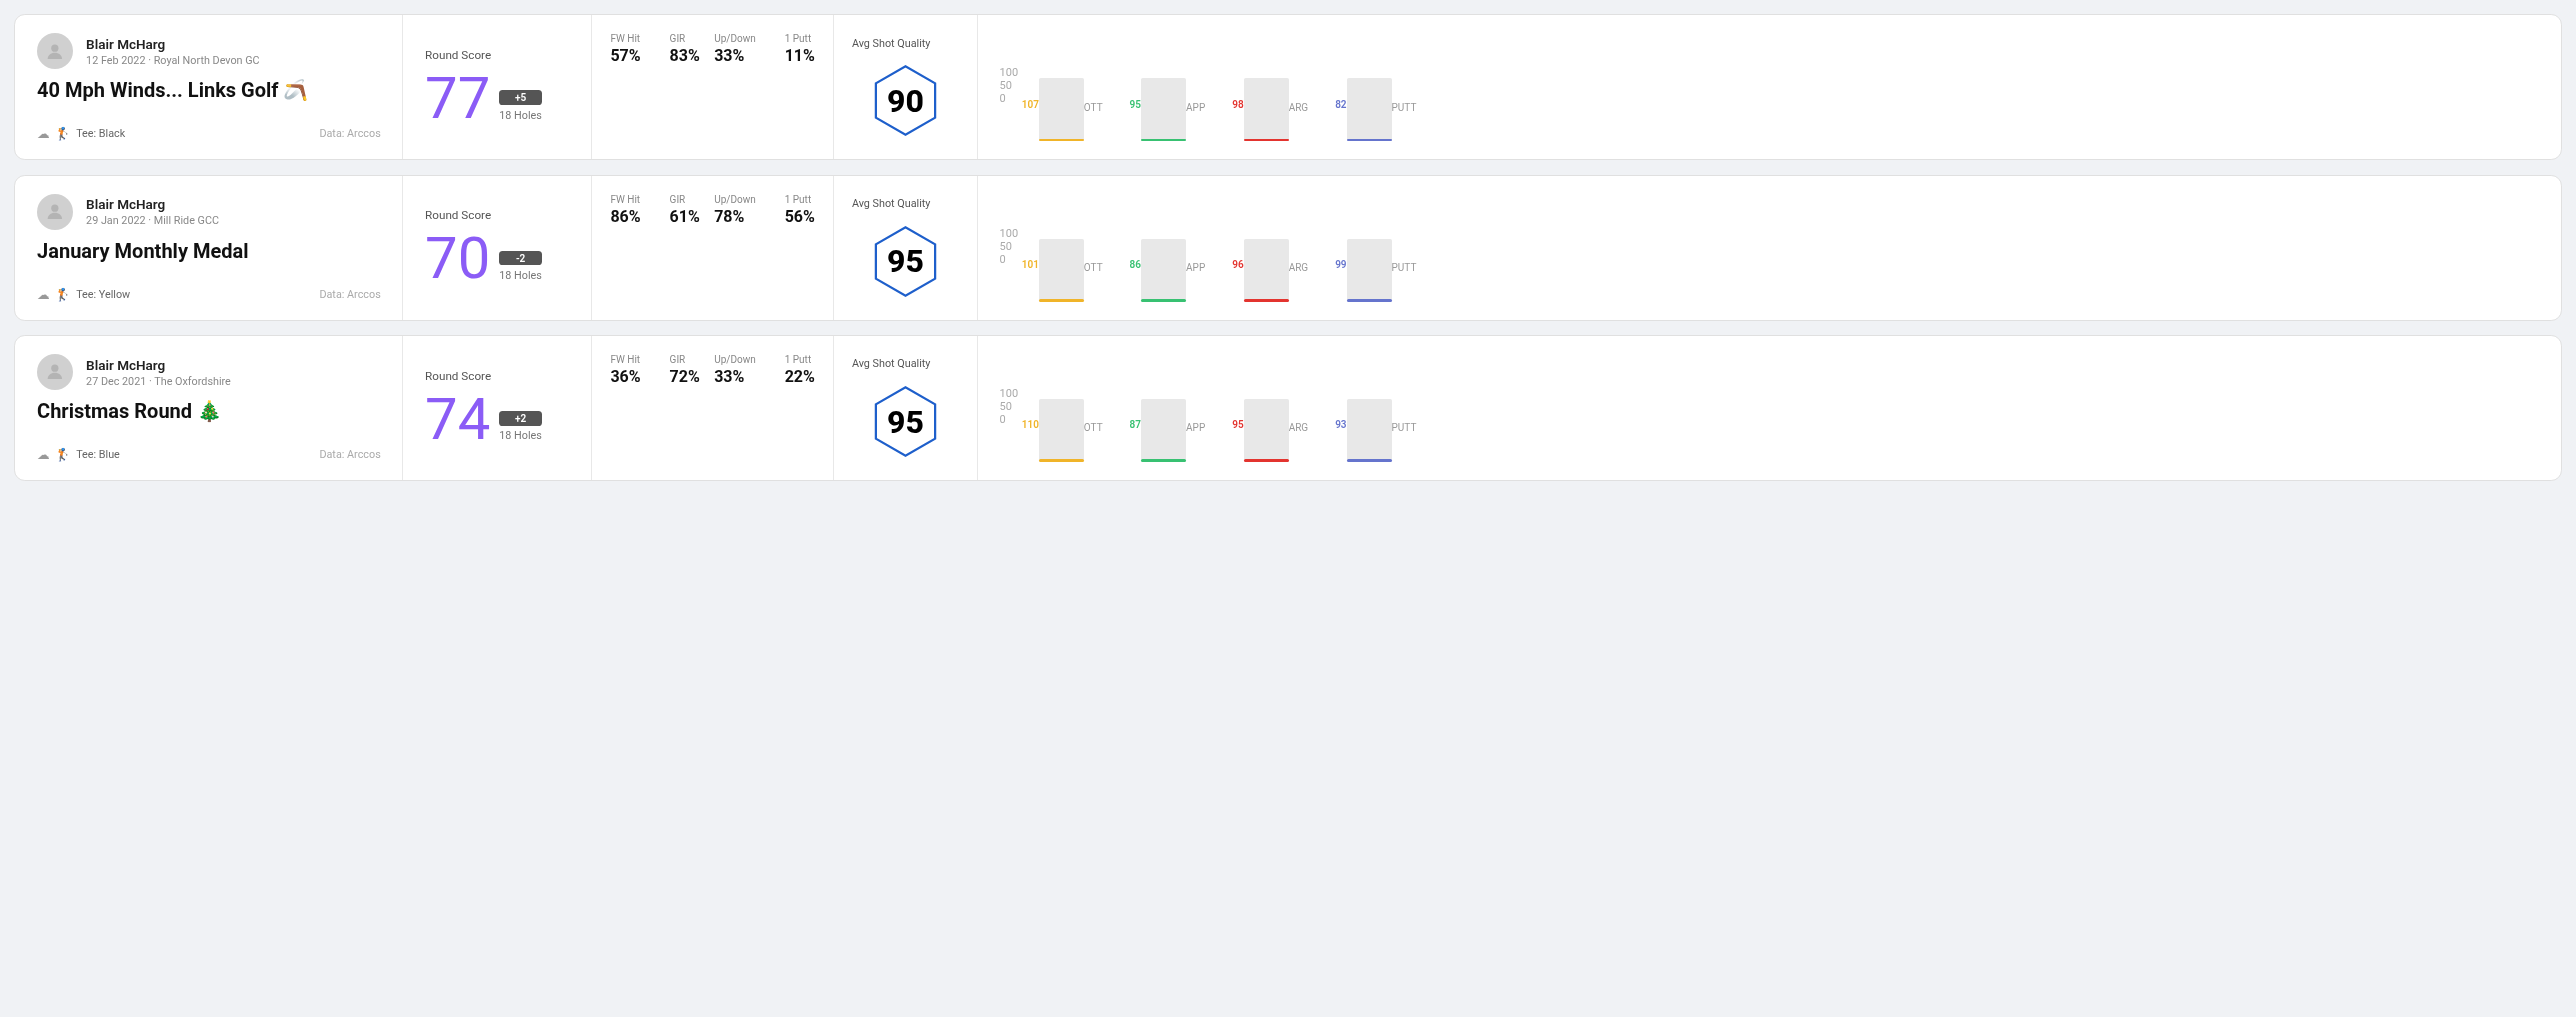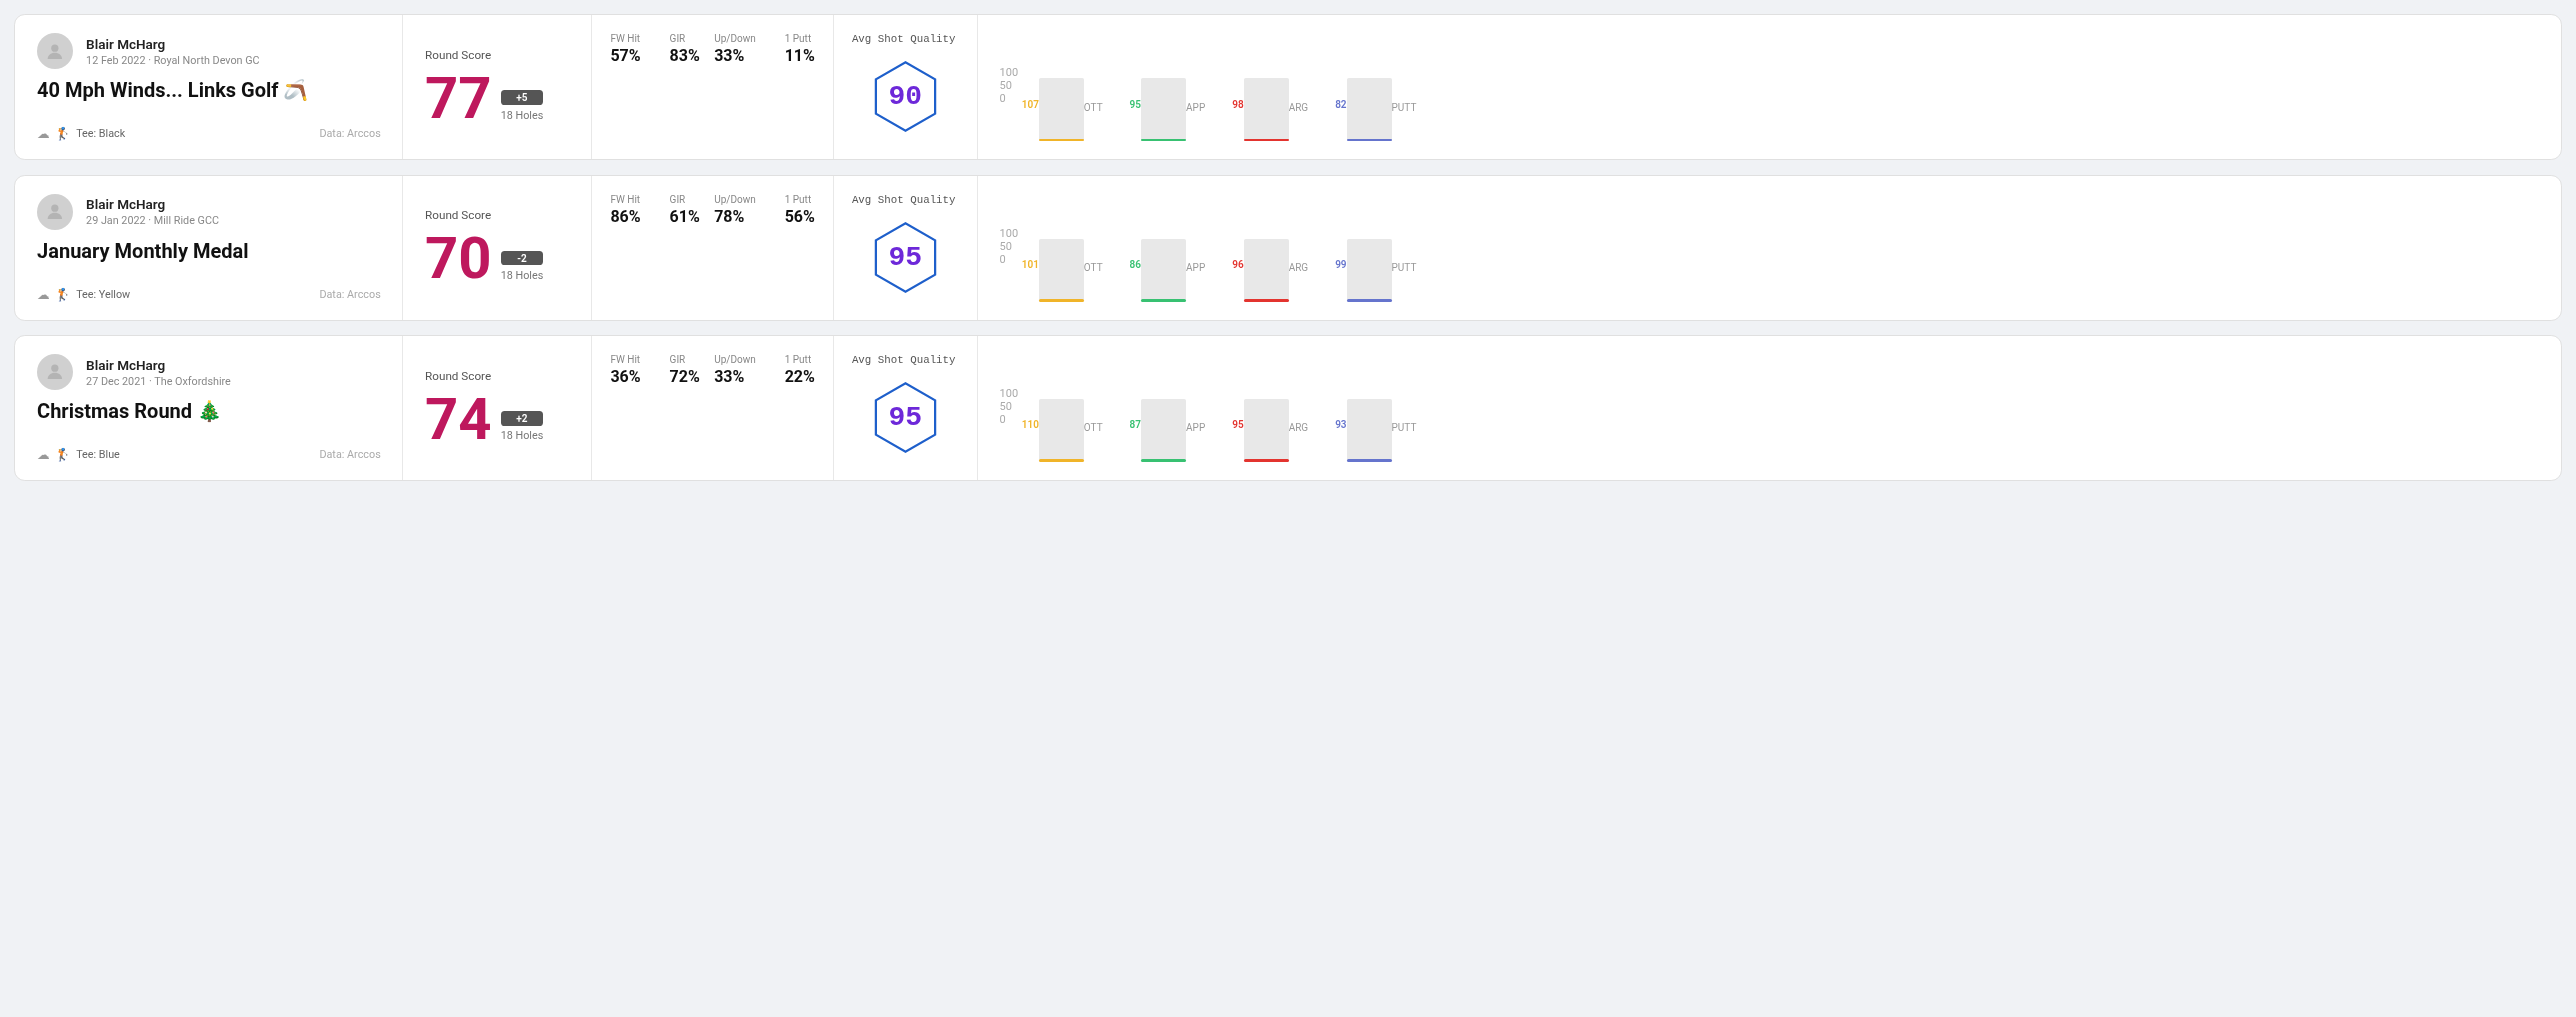--- a/index.html
+++ b/index.html
@@ -94,22 +94,22 @@
       color: #555;
       margin-bottom: 7.2px;
     }
     .score-main {
       display: flex;
       align-items: flex-end;
       gap: 9px;
     }
     .score-number {
       font-size: 58px;
-      font-weight: 700;
-      color: #be185d;
+      font-weight: 400;
+      color: #8b5cf6;
       line-height: 1;
     }
     .score-detail {
       display: flex;
       flex-direction: column;
       gap: 3.6px;
       padding-bottom: 5.4px;
     }
     .score-badge {
       display: inline-flex;
@@ -150,45 +150,44 @@
       font-weight: 700;
       color: #111;
     }
     .card-quality {
       flex: 0 0 144px;
       padding: 18px 18px;
       border-right: 0.9px solid #e8e8e8;
       display: flex;
       flex-direction: column;
       align-items: center;
-      justify-content: flex-start;
-      font-family: Liberation Mono, monospace;
+      justify-content: flex-end;
     }
     .quality-label {
       font-size: 10.8px;
       color: #555;
       margin-bottom: 10.8px;
       align-self: flex-start;
     }
     .hexagon-container {
       position: relative;
       width: 81px;
       height: 81px;
       display: flex;
       align-items: center;
       justify-content: center;
     }
     .hexagon-svg {
       position: absolute;
       top: 0; left: 0;
     }
     .quality-score {
-      font-size: 28px;
+      font-size: 32px;
       font-weight: 800;
-      color: #6d28d9;
+      color: #000000;
       position: relative;
       z-index: 1;
     }
     .card-chart {
       flex: 1;
       padding: 18px 21.7px;
       display: flex;
       flex-direction: column;
       justify-content: center;
     }

